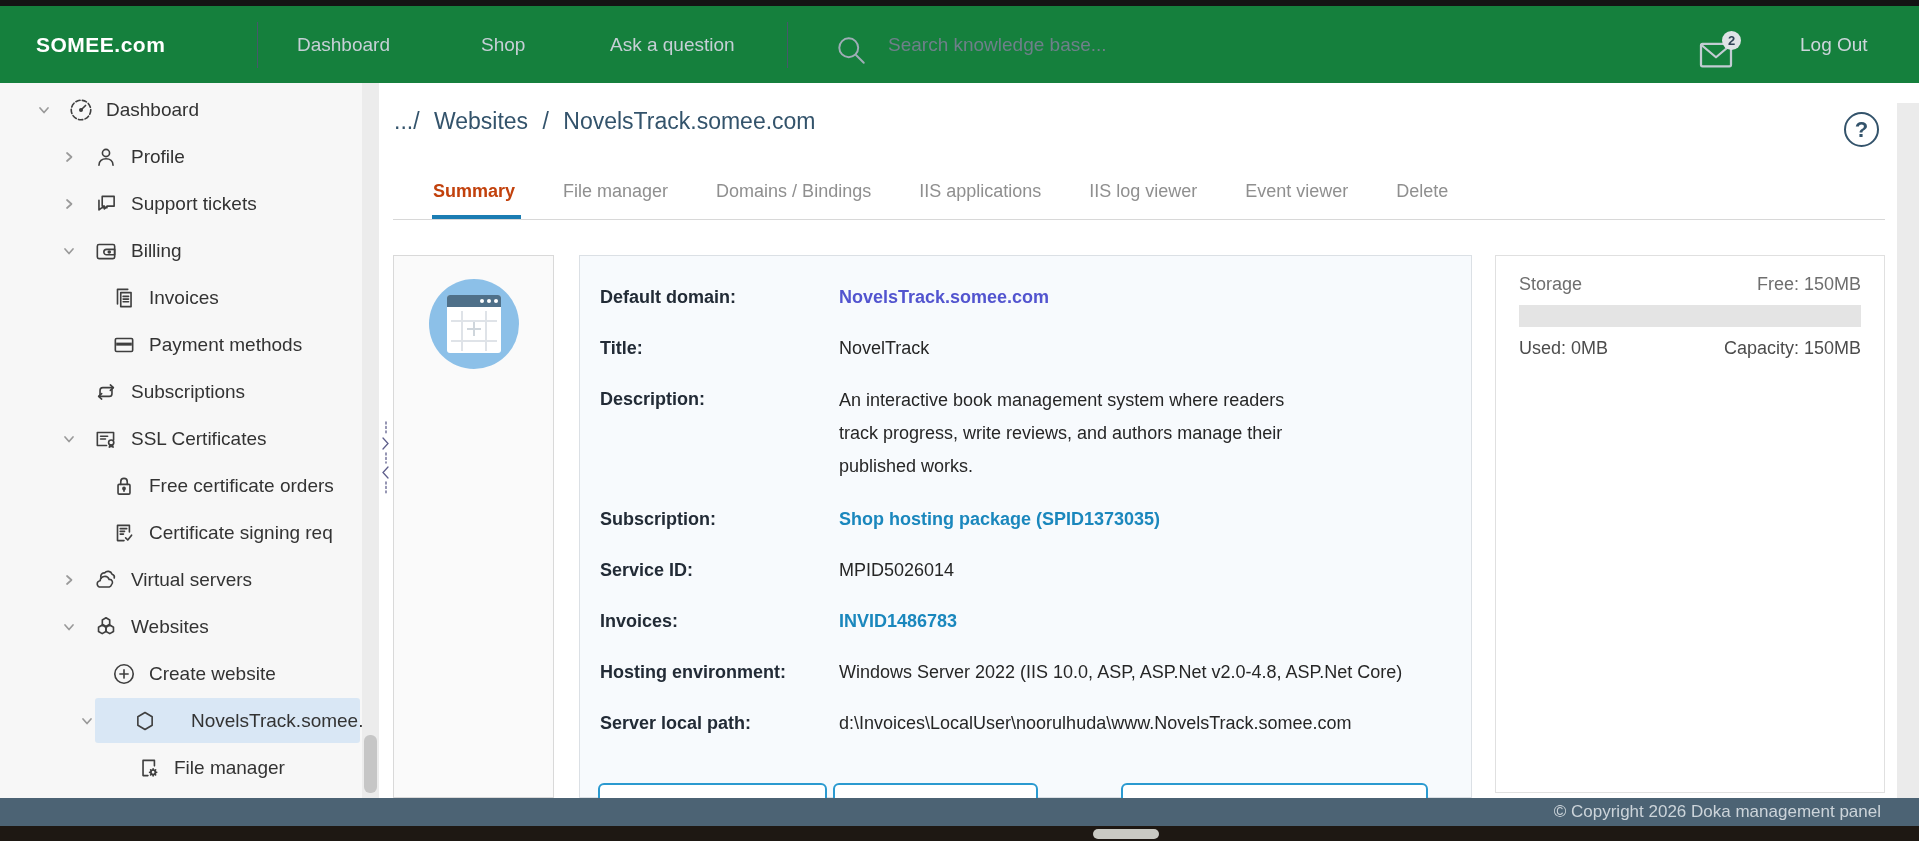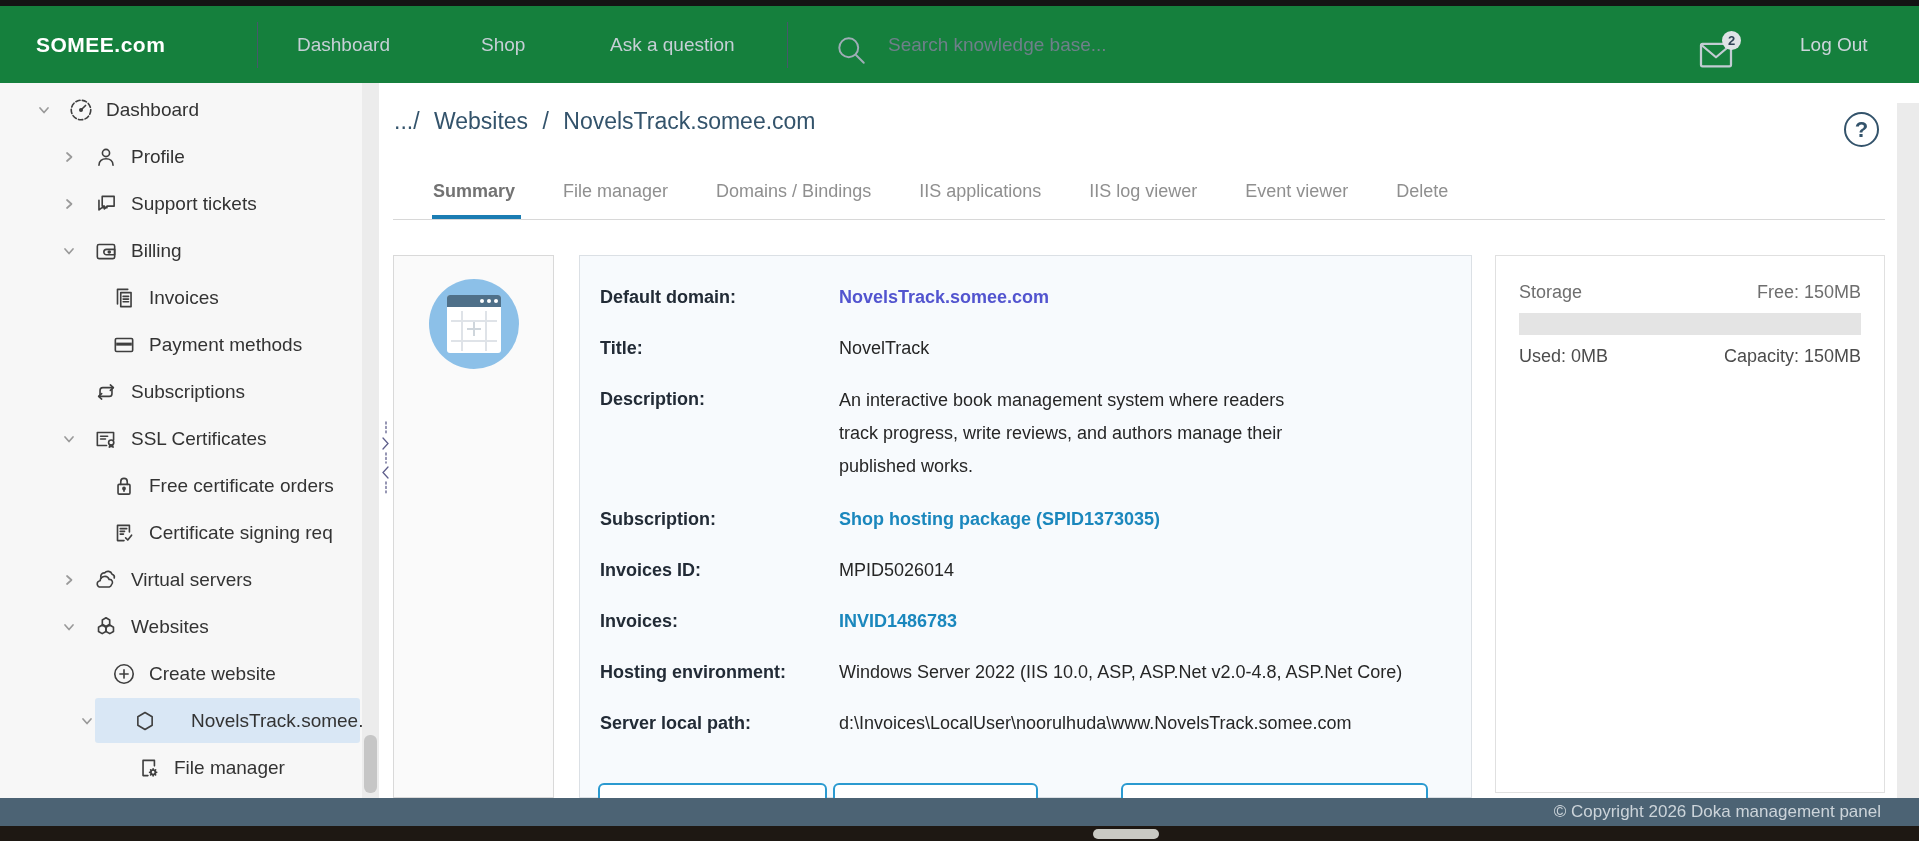--- a/index.html
+++ b/index.html
@@ -60,21 +60,21 @@
   .breadcrumb { position:absolute; left:394px; top:108px; font-size:23px; color:#33536b; }
   .breadcrumb span, .breadcrumb a { color:#33536b; text-decoration:none; }
   .bsep { margin:0 8px; }
   .breadcrumb a { cursor:pointer; }
   .help { position:absolute; left:1844px; top:112px; width:35px; height:35px; border-radius:50%;
           border:2.5px solid #33536b; color:#33536b; font-size:22px; font-weight:bold;
           text-align:center; line-height:31px; cursor:pointer; }
 
   .tabs { position:absolute; left:433px; top:177px; display:flex; gap:48px; height:42px; }
   .tab { font-size:18px; color:#8f8f8f; padding-top:4px; position:relative; cursor:pointer; }
-  .tab.active { color:#737373; font-weight:bold; }
+  .tab.active { color:#c2410c; font-weight:bold; }
   .tab.active::after { content:""; position:absolute; left:-1px; right:-6px; bottom:0; height:4px; background:#1b7db3; }
   .tabline { position:absolute; left:393px; top:219px; width:1492px; height:1px; background:#d8d8d8; }
 
   
   .iconcard { position:absolute; left:393px; top:255px; width:161px; height:543px;
               background:#fafafa; border:1px solid #d9d9d9; }
   .bluecircle { position:absolute; left:35px; top:23px; width:90px; height:90px; border-radius:50%;
                 background:#8cc0e8; display:flex; align-items:center; justify-content:center; }
   .win { width:54px; height:58px; background:#fff; border-radius:3px; position:relative; overflow:hidden; }
   .winhead { position:absolute; left:0; top:0; width:54px; height:12px; background:#4f7089; }
@@ -94,21 +94,21 @@
   a.lk-teal { color:#1a87bd; text-decoration:none; font-weight:bold; cursor:pointer; }
 
   
   .abtn { position:absolute; top:783px; height:40px; background:#ffffff;
           border:2px solid #2b9ad0; border-radius:6px; cursor:pointer; }
   .abtn1 { left:598px; width:229px; } .abtn2 { left:833px; width:205px; } .abtn3 { left:1121px; width:307px; }
 
   
   .storage { position:absolute; left:1495px; top:255px; width:390px; height:538px;
              background:#ffffff; border:1px solid #e0e0e0; padding:18px 23px 0 23px; }
-  .strow { display:flex; justify-content:space-between; font-size:18px;margin-top:8px; }
+  .strow { display:flex; justify-content:space-between; font-size:18px; }
   .strow.gray { color:#6e6e6e; }
   .strow.dark { color:#4c4c4c; margin-top:11px; }
   .sbar { margin-top:10px; height:22px; background:#e4e4e4; position:relative; }
   .sfill { position:absolute; left:0; top:0; bottom:0; background:#8cc0e8; }
 
   
   .page-scroll { position:absolute; left:1897px; top:103px; width:22px; height:723px; background:#ebebeb; cursor:pointer; }
 
   
   .footer { position:absolute; left:0; top:798px; width:1919px; height:28px; background:#4c6374;
@@ -390,21 +390,21 @@
     </div>
     <div class="frow">
       <div class="flabel">Description:</div>
       <div class="fvalue desc">An interactive book management system where readers track progress, write reviews, and authors manage their published works.</div>
     </div>
     <div class="frow">
       <div class="flabel">Subscription:</div>
       <div class="fvalue"><a class="lk-teal">Shop hosting package (SPID1373035)</a></div>
     </div>
     <div class="frow">
-      <div class="flabel">Invoices ID:</div>
+      <div class="flabel">Service ID:</div>
       <div class="fvalue">MPID5026014</div>
     </div>
     <div class="frow">
       <div class="flabel">Invoices:</div>
       <div class="fvalue"><a class="lk-teal">INVID1486783</a></div>
     </div>
     <div class="frow">
       <div class="flabel">Hosting environment:</div>
       <div class="fvalue">Windows Server 2022 (IIS 10.0, ASP, ASP.Net v2.0-4.8, ASP.Net Core)</div>
     </div>

